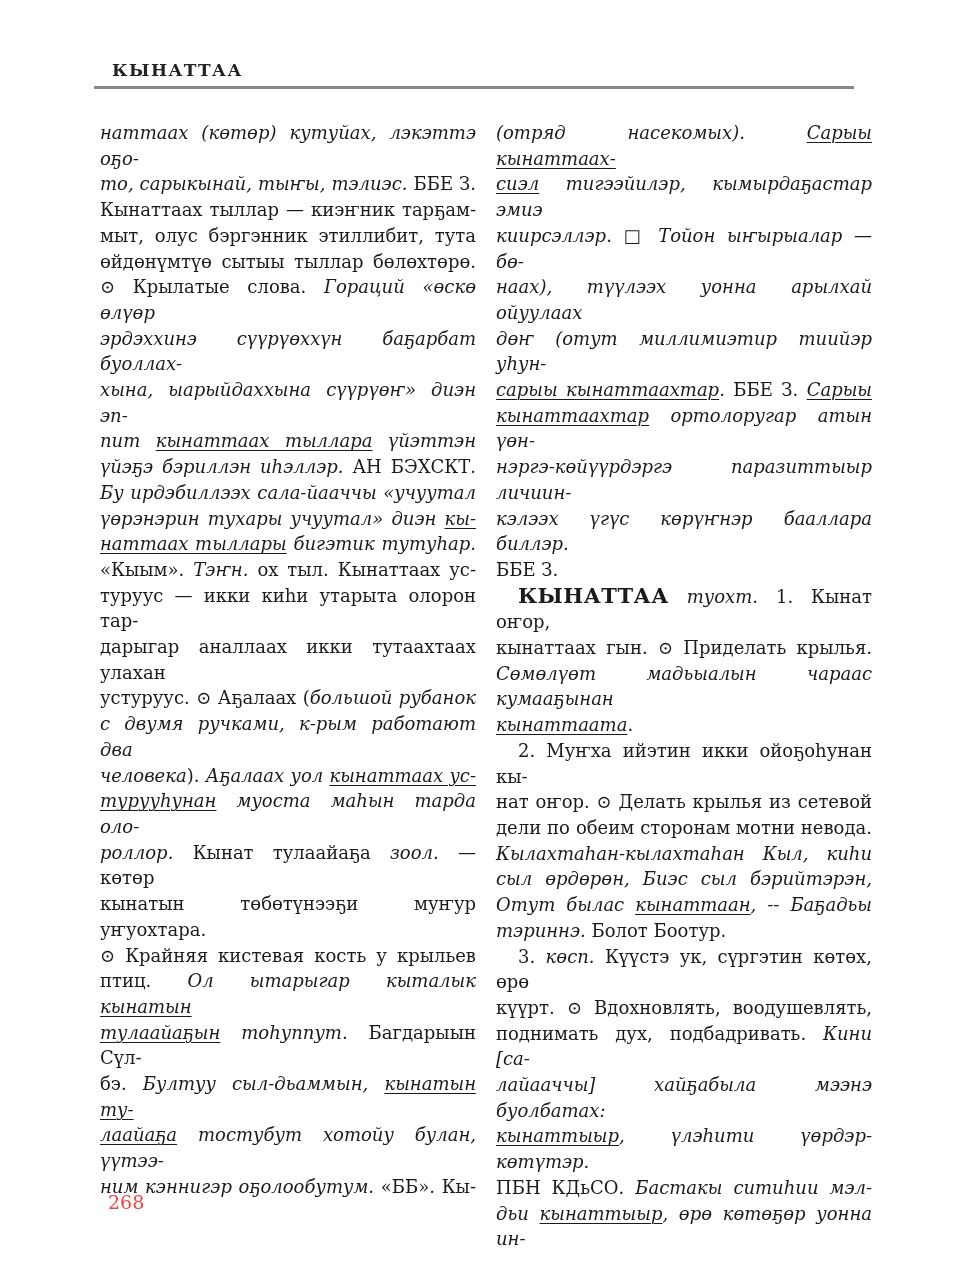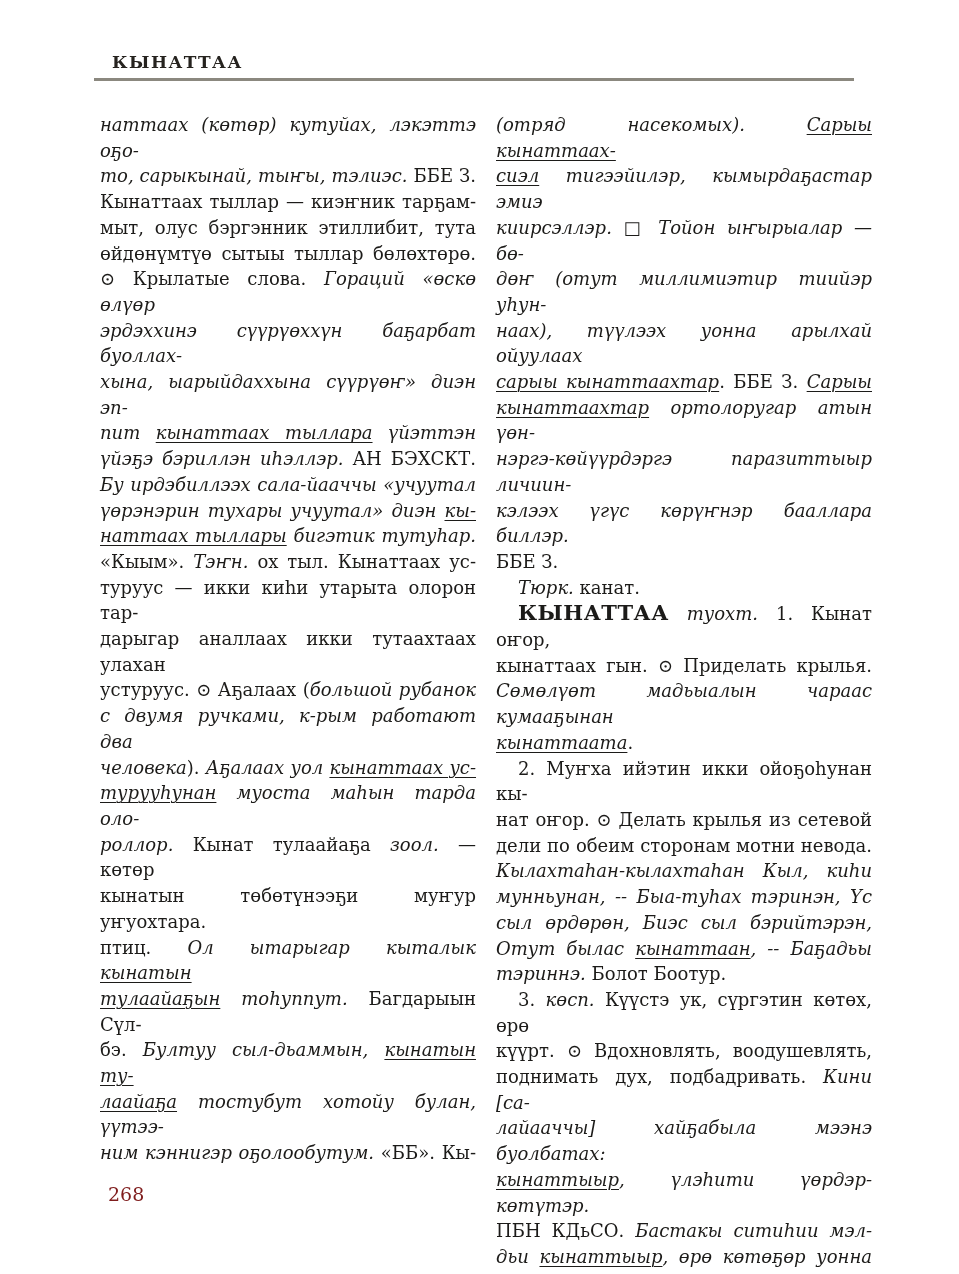--- a/index.html
+++ b/index.html
@@ -4,21 +4,21 @@
 <style>
   html,body{margin:0;padding:0;}
   body{
     width:959px;height:1274px;
     background:#ffffff;
     font-family:"DejaVu Serif","Liberation Serif",serif;
     color:#1c1b19;
     position:relative;
     overflow:hidden;
   }
-  .page{position:absolute;inset:0;}
+  .page{position:absolute;inset:0;margin-top:8px;}
   .running-head{
     position:absolute;left:112px;top:52px;
     font-weight:bold;font-size:17px;letter-spacing:1.5px;
     color:#26231f;
   }
   .head-rule{
     position:absolute;left:94px;top:78px;
     width:760px;height:3px;background:#8b887f;
   }
   .columns{
@@ -33,21 +33,21 @@
   }
   .line.noj{text-align:left;text-align-last:left;-moz-text-align-last:left;}
   .line.ind{text-indent:22px;}
   .s-r{font-style:normal;}
   .s-b{font-weight:normal;}
   .s-i{font-style:italic;}
   .s-u{font-style:italic;text-decoration:underline;text-underline-offset:3px;text-decoration-thickness:1px;}
   .s-h{font-weight:bold;font-size:21px;letter-spacing:0.5px;}
   .page-number{
     position:absolute;left:108px;top:1183px;
-    font-size:19px;color:#7f1d1d;
+    font-size:19px;color:#ef4444;
   }
 </style>
 </head>
 <body>
 
 <div class="page">
   <div class="running-head">КЫНАТТАА</div>
   <div class="head-rule"></div>
   <div class="columns">
     <div class="col">
@@ -66,47 +66,46 @@
         <div class="line"><span class="s-u">наттаах тыллары</span><span class="s-i"> бигэтик тутуһар.</span></div>
         <div class="line"><span class="s-r">«Кыым». </span><span class="s-i">Тэҥн. </span><span class="s-b">ох тыл. Кынаттаах ус-</span></div>
         <div class="line"><span class="s-b">туруус</span><span class="s-r"> — икки киһи утарыта олорон тар-</span></div>
         <div class="line"><span class="s-r">дарыгар аналлаах икки тутаахтаах улахан</span></div>
         <div class="line"><span class="s-r">устуруус. ⊙ Аҕалаах (</span><span class="s-i">большой рубанок</span></div>
         <div class="line"><span class="s-i">с двумя ручками, к-рым работают два</span></div>
         <div class="line"><span class="s-i">человека</span><span class="s-r">). </span><span class="s-i">Аҕалаах уол </span><span class="s-u">кынаттаах ус-</span></div>
         <div class="line"><span class="s-u">турууһунан</span><span class="s-i"> муоста маһын тарда оло-</span></div>
         <div class="line"><span class="s-i">роллор. </span><span class="s-b">Кынат тулаайаҕа</span><span class="s-r"> </span><span class="s-i">зоол.</span><span class="s-r"> — көтөр</span></div>
         <div class="line"><span class="s-r">кынатын төбөтүнээҕи муҥур уҥуохтара.</span></div>
+        <div class="line"><span class="s-r">⊙ Крайняя кистевая кость у крыльев</span></div>
         <div class="line"><span class="s-r">птиц. </span><span class="s-i">Ол ытарыгар кыталык </span><span class="s-u">кынатын</span></div>
         <div class="line"><span class="s-u">тулаайаҕын</span><span class="s-i"> тоһуппут. </span><span class="s-r">Багдарыын Сүл-</span></div>
         <div class="line"><span class="s-r">бэ. </span><span class="s-i">Бултуу сыл-дьаммын, </span><span class="s-u">кынатын ту-</span></div>
         <div class="line"><span class="s-u">лаайаҕа</span><span class="s-i"> тостубут хотойу булан, үүтээ-</span></div>
         <div class="line"><span class="s-i">ним кэннигэр оҕолообутум. </span><span class="s-r">«ББ». </span><span class="s-b">Кы-</span></div>
       </div>
     <div class="col">
         <div class="line"><span class="s-i">(отряд насекомых). </span><span class="s-u">Сарыы кынаттаах-</span></div>
         <div class="line"><span class="s-u">сиэл</span><span class="s-i"> тигээйилэр, кымырдаҕастар эмиэ</span></div>
         <div class="line"><span class="s-i">киирсэллэр.</span><span class="s-r"> □ </span><span class="s-i">Тойон ыҥырыалар — бө-</span></div>
+        <div class="line"><span class="s-i">наах), түүлээх уонна арылхай ойуулаах</span></div>
         <div class="line"><span class="s-i">дөҥ (отут миллимиэтир тиийэр уһун-</span></div>
-        <div class="line"><span class="s-i">наах), түүлээх уонна арылхай ойуулаах</span></div>
         <div class="line"><span class="s-u">сарыы кынаттаахтар</span><span class="s-r">. ББЕ З. </span><span class="s-u">Сарыы</span></div>
         <div class="line"><span class="s-u">кынаттаахтар</span><span class="s-i"> ортолоругар атын үөн-</span></div>
         <div class="line"><span class="s-i">нэргэ-көйүүрдэргэ паразиттыыр личиин-</span></div>
         <div class="line"><span class="s-i">кэлээх үгүс көрүҥнэр бааллара биллэр.</span></div>
         <div class="line noj"><span class="s-r">ББЕ З.</span></div>
-        <div class="line noj ind"><span class="s-i">Тюрк. </span><span class="s-b">канат</span><span class="s-r">.</span></div>
         <div class="line ind"><span class="s-h">КЫНАТТАА</span><span class="s-r"> </span><span class="s-i">туохт.</span><span class="s-r"> 1. Кынат оҥор,</span></div>
         <div class="line"><span class="s-r">кынаттаах гын. ⊙ Приделать крылья.</span></div>
         <div class="line"><span class="s-i">Сөмөлүөт мадьыалын чараас кумааҕынан</span></div>
         <div class="line noj"><span class="s-u">кынаттаата</span><span class="s-r">.</span></div>
         <div class="line ind"><span class="s-r">2. Муҥха ийэтин икки ойоҕоһунан кы-</span></div>
         <div class="line"><span class="s-r">нат оҥор. ⊙ Делать крылья из сетевой</span></div>
         <div class="line"><span class="s-r">дели по обеим сторонам мотни невода.</span></div>
         <div class="line"><span class="s-i">Кылахтаһан-кылахтаһан Кыл, киһи</span></div>
-        <div class="line"><span class="s-i">мунньунан, -- Быа-туһах тэринэн, Үс</span></div>
         <div class="line"><span class="s-i">сыл өрдөрөн, Биэс сыл бэрийтэрэн,</span></div>
         <div class="line"><span class="s-i">Отут былас </span><span class="s-u">кынаттаан</span><span class="s-i">, -- Баҕадьы</span></div>
         <div class="line noj"><span class="s-i">тэриннэ. </span><span class="s-r">Болот Боотур.</span></div>
         <div class="line ind"><span class="s-r">3. </span><span class="s-i">көсп.</span><span class="s-r"> Күүстэ ук, сүргэтин көтөх, өрө</span></div>
         <div class="line"><span class="s-r">күүрт. ⊙ Вдохновлять, воодушевлять,</span></div>
         <div class="line"><span class="s-r">поднимать дух, подбадривать. </span><span class="s-i">Кини [са-</span></div>
         <div class="line"><span class="s-i">лайааччы] хайҕабыла мээнэ буолбатах:</span></div>
         <div class="line"><span class="s-u">кынаттыыр</span><span class="s-i">, үлэһити үөрдэр-көтүтэр.</span></div>
         <div class="line"><span class="s-r">ПБН КДьСО. </span><span class="s-i">Бастакы ситиһии мэл-</span></div>
         <div class="line"><span class="s-i">дьи </span><span class="s-u">кынаттыыр</span><span class="s-i">, өрө көтөҕөр уонна ин-</span></div>

